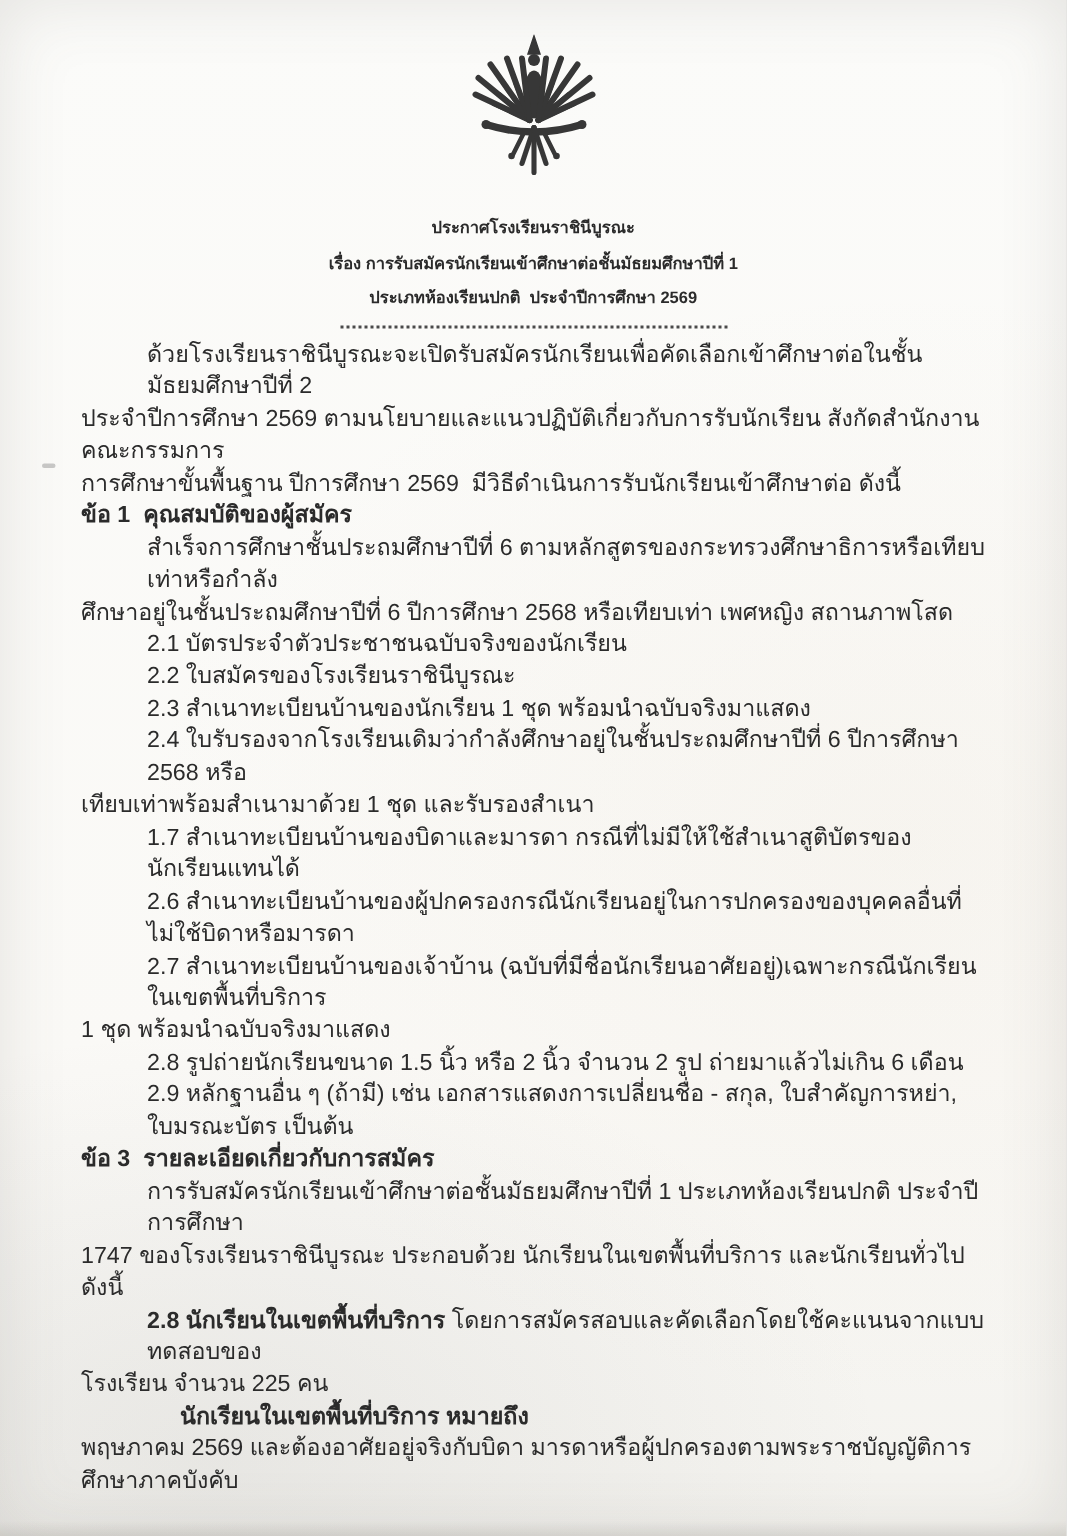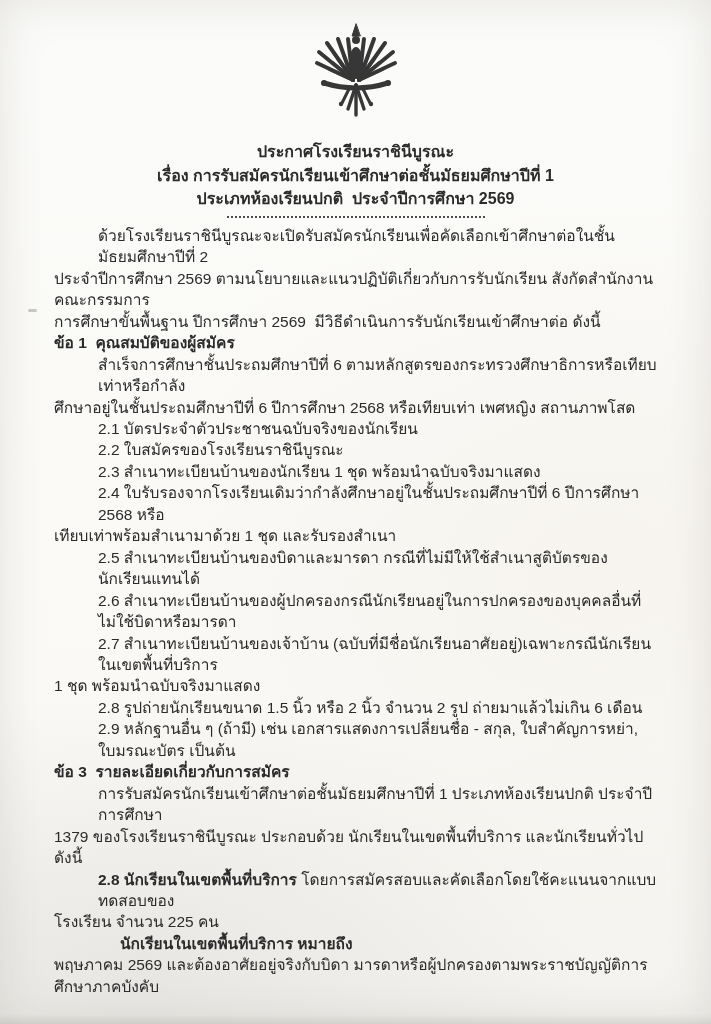--- a/index.html
+++ b/index.html
@@ -15,21 +15,21 @@
       linear-gradient(180deg,#fbfbf9 0%, #faf9f6 70%, #f3f2ee 100%);
     box-shadow: inset 0 0 46px rgba(90,85,75,0.14);
     font-family:"Liberation Sans","DejaVu Sans",sans-serif;
     font-size:15.5px;
     line-height:21.45px;
     color:#2b2b2b;
     overflow:hidden;
   }
   .emblem-wrap{padding-top:23px;text-align:center;}
   .emblem{width:100px;height:110px;display:inline-block;opacity:.88;}
-  .title-block{text-align:center;font-weight:bold;font-size:16px;line-height:23.5px;margin-top:2px;}
+  .title-block{text-align:center;font-weight:bold;font-size:11px;line-height:23.5px;margin-top:2px;}
   .title-line{white-space:pre-wrap;}
   .dotline{width:258px;margin:5px auto 7px;height:0;border-top:2px dotted #4a4a4a;}
   .body-text{margin-top:1px;}
   .line{white-space:pre-wrap;}
   .indent{padding-left:44px;}
   .indent2{padding-left:66px;}
   .bold{font-weight:bold;}
   .smudge{position:absolute;left:28px;top:309px;width:9px;height:3px;background:#8a8a8a;opacity:.45;border-radius:2px;}
   .scanline{position:absolute;left:0;right:0;bottom:0;height:10px;background:linear-gradient(180deg,transparent,rgba(100,95,85,.12));}
 </style>
@@ -113,30 +113,30 @@
 
     <div class="line bold">ข้อ 1  คุณสมบัติของผู้สมัคร</div>
     <div class="line indent">สำเร็จการศึกษาชั้นประถมศึกษาปีที่ 6 ตามหลักสูตรของกระทรวงศึกษาธิการหรือเทียบเท่าหรือกำลัง</div>
     <div class="line">ศึกษาอยู่ในชั้นประถมศึกษาปีที่ 6 ปีการศึกษา 2568 หรือเทียบเท่า เพศหญิง สถานภาพโสด</div>
 
     <div class="line indent">2.1 บัตรประจำตัวประชาชนฉบับจริงของนักเรียน</div>
     <div class="line indent">2.2 ใบสมัครของโรงเรียนราชินีบูรณะ</div>
     <div class="line indent">2.3 สำเนาทะเบียนบ้านของนักเรียน 1 ชุด พร้อมนำฉบับจริงมาแสดง</div>
     <div class="line indent">2.4 ใบรับรองจากโรงเรียนเดิมว่ากำลังศึกษาอยู่ในชั้นประถมศึกษาปีที่ 6 ปีการศึกษา 2568 หรือ</div>
     <div class="line">เทียบเท่าพร้อมสำเนามาด้วย 1 ชุด และรับรองสำเนา</div>
-    <div class="line indent">2.5 สำเนาทะเบียนบ้านของบิดาและมารดา กรณีที่ไม่มีให้ใช้สำเนาสูติบัตรของนักเรียนแทนได้</div>
+    <div class="line indent">1.7 สำเนาทะเบียนบ้านของบิดาและมารดา กรณีที่ไม่มีให้ใช้สำเนาสูติบัตรของนักเรียนแทนได้</div>
     <div class="line indent">2.6 สำเนาทะเบียนบ้านของผู้ปกครองกรณีนักเรียนอยู่ในการปกครองของบุคคลอื่นที่ไม่ใช้บิดาหรือมารดา</div>
     <div class="line indent">2.7 สำเนาทะเบียนบ้านของเจ้าบ้าน (ฉบับที่มีชื่อนักเรียนอาศัยอยู่)เฉพาะกรณีนักเรียนในเขตพื้นที่บริการ</div>
     <div class="line">1 ชุด พร้อมนำฉบับจริงมาแสดง</div>
     <div class="line indent">2.8 รูปถ่ายนักเรียนขนาด 1.5 นิ้ว หรือ 2 นิ้ว จำนวน 2 รูป ถ่ายมาแล้วไม่เกิน 6 เดือน</div>
     <div class="line indent">2.9 หลักฐานอื่น ๆ (ถ้ามี) เช่น เอกสารแสดงการเปลี่ยนชื่อ - สกุล, ใบสำคัญการหย่า, ใบมรณะบัตร เป็นต้น</div>
 
     <div class="line bold">ข้อ 3  รายละเอียดเกี่ยวกับการสมัคร</div>
     <div class="line indent">การรับสมัครนักเรียนเข้าศึกษาต่อชั้นมัธยมศึกษาปีที่ 1 ประเภทห้องเรียนปกติ ประจำปีการศึกษา</div>
-    <div class="line">1379 ของโรงเรียนราชินีบูรณะ ประกอบด้วย นักเรียนในเขตพื้นที่บริการ และนักเรียนทั่วไป ดังนี้</div>
+    <div class="line">1747 ของโรงเรียนราชินีบูรณะ ประกอบด้วย นักเรียนในเขตพื้นที่บริการ และนักเรียนทั่วไป ดังนี้</div>
 
     <div class="line indent"><span class="bold">2.8 นักเรียนในเขตพื้นที่บริการ</span><span> โดยการสมัครสอบและคัดเลือกโดยใช้คะแนนจากแบบทดสอบของ</span></div>
     <div class="line">โรงเรียน จำนวน 225 คน</div>
 
     <div class="line indent2 bold">นักเรียนในเขตพื้นที่บริการ หมายถึง</div>
 
     <div class="line">พฤษภาคม 2569 และต้องอาศัยอยู่จริงกับบิดา มารดาหรือผู้ปกครองตามพระราชบัญญัติการศึกษาภาคบังคับ</div>
 
   </div>
 

